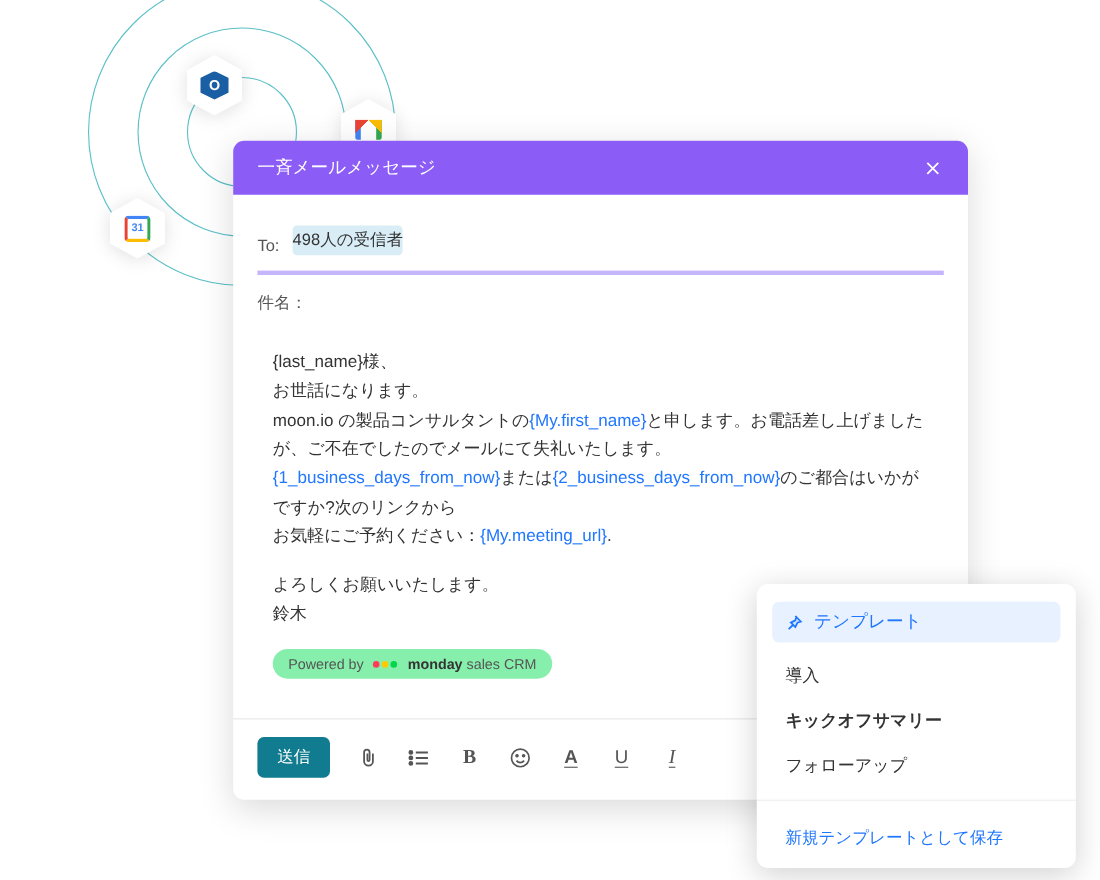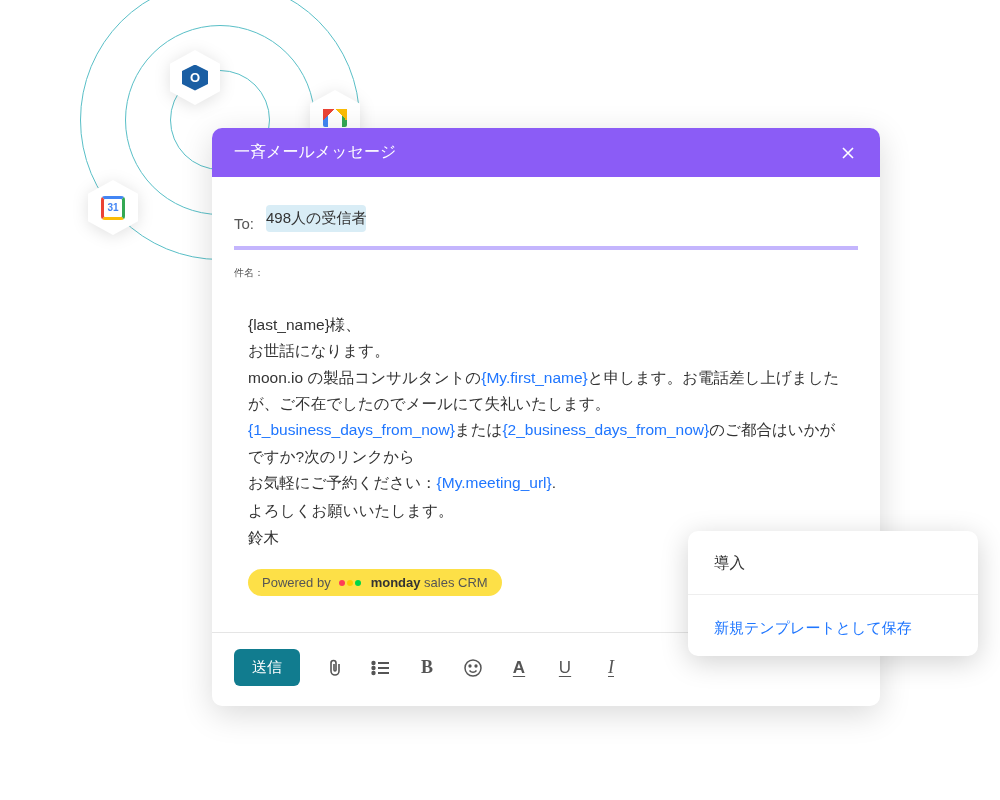--- a/index.html
+++ b/index.html
@@ -40,21 +40,21 @@
       width: 50px;
       height: 55px;
       background: #fff;
       clip-path: polygon(50% 0%, 100% 25%, 100% 75%, 50% 100%, 0% 75%, 0% 25%);
       display: flex;
       align-items: center;
       justify-content: center;
     }
     .outlook-pos { top: 50px; left: 170px; }
     .gmail-pos   { top: 90px; left: 310px; }
-    .gcal-pos    { top: 180px; left: 88px; }
+    .gcal-pos    { top: 180px; left: 100px; }
 
     .mini-outlook {
       width: 26px; height: 26px;
       background: #1a5ea3;
       clip-path: polygon(50% 0%, 100% 25%, 100% 75%, 50% 100%, 0% 75%, 0% 25%);
       display:flex; align-items:center; justify-content:center;
     }
     .mini-outlook span { color:#fff; font-weight:700; font-size:13px; }
     .mini-gmail { width:24px; height:18px; position:relative; }
     .mini-gmail .bar { position:absolute; bottom:0; width:5px; height:18px; }
@@ -89,32 +89,32 @@
       font-weight: 500;
     }
     .close-btn { cursor:pointer; width:20px; height:20px; display:flex; align-items:center; justify-content:center;}
     .close-btn svg { stroke:#fff; }
 
     .compose-body { padding: 18px 22px 14px; }
 
     .field-row { display:flex; align-items:flex-end; gap:12px; padding:10px 0 14px; border-bottom:4px solid #c4b5fd;}
     .field-label { color:#555; font-size:15px;}
     .chip { background:#d9edf6; color:#333; padding:4px 0; border-radius:4px; font-size:15px;}
-    .subject-row { padding:16px 0 14px; border-bottom:none; color:#555; font-size:10px;}
+    .subject-row { padding:16px 0 14px; border-bottom:none; color:#555; font-size:15px;}
 
     .body-text { padding: 18px 14px 0; color:#333; font-size:15.5px; line-height:1.7; }
     .token { color:#1f76ff; }
     .body-text p { margin-bottom: 0; }
 
     .powered {
       margin: 18px 14px 0;
       display: inline-flex;
       align-items: center;
       gap: 8px;
-      background: #fde047;
+      background: #86efac;
       padding: 6px 14px;
       border-radius: 16px;
       font-size: 13px;
       color: #555;
     }
     .monday-dots { display:inline-flex; gap:2px; margin-right:2px;}
     .monday-dots span { width:6px; height:6px; border-radius:50%;}
     .mdot1{background:#ff3d57;} .mdot2{background:#ffcb00;} .mdot3{background:#00d647;}
     .powered b { color:#333; font-weight:700;margin-top:36px;}
 
@@ -214,21 +214,21 @@
       <p><span>お世話になります。</span></p>
       <p>
         <span>moon.io の製品コンサルタントの</span><span class="token">{My.first_name}</span><span>と申します。お電話差し上げましたが、ご不在でしたのでメールにて失礼いたします。</span>
       </p>
       <p>
         <span class="token">{1_business_days_from_now}</span><span>または</span><span class="token">{2_business_days_from_now}</span><span>のご都合はいかがですか?次のリンクから</span>
       </p>
       <p>
         <span>お気軽にご予約ください：</span><span class="token">{My.meeting_url}</span><span>.</span>
       </p>
-      <p style="margin-top:2px;"><span>よろしくお願いいたします。</span></p>
+      <p style="margin-top:18px;"><span>よろしくお願いいたします。</span></p>
       <p><span>鈴木</span></p>
     </div>
 
     <div class="powered">
       <span>Powered by</span>
       <span class="monday-dots">
           <span class="mdot1"></span>
           <span class="mdot2"></span>
           <span class="mdot3"></span>
         </span>
@@ -260,17 +260,25 @@
           <circle cx="13" cy="8" r="0.9" fill="#555"></circle>
           <path d="M6.5 12.5c1 1.2 2.2 1.8 3.5 1.8s2.5-.6 3.5-1.8"></path>
         </svg>
     </span>
     <span class="tool letter-a">A</span>
     <span class="tool under-u">U</span>
     <span class="tool italic-i">I</span>
   </div>
 
   <div class="template-panel">
+    <div class="template-header">
+      <svg width="16" height="16" viewBox="0 0 16 16" fill="none" stroke="#1f76ff" stroke-width="1.6">
+          <path d="M9 2l5 5-3 1-2 4-2-2-4 4 4-4-2-2 4-2 1-3z" fill="#1f76ff" fill-opacity=".1"></path>
+        </svg>
+      <span>テンプレート</span>
+    </div>
     <div class="template-item">導入</div>
+    <div class="template-item selected">キックオフサマリー</div>
+    <div class="template-item">フォローアップ</div>
     <div class="template-divider"></div>
     <div class="template-save">新規テンプレートとして保存</div>
   </div>
 </div>
 
 </body></html>

